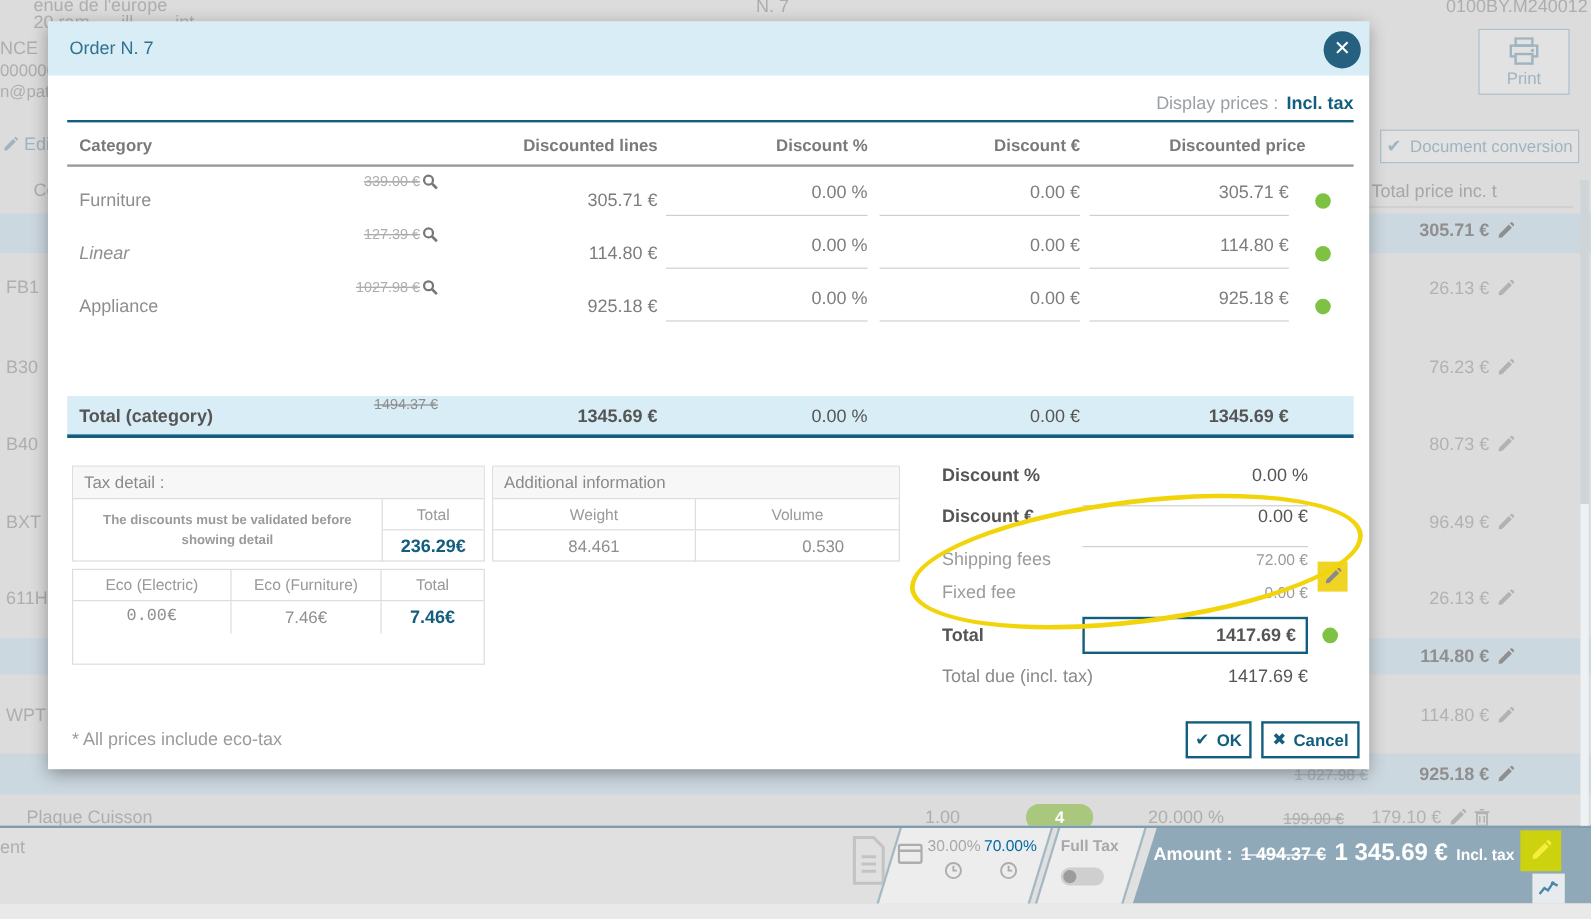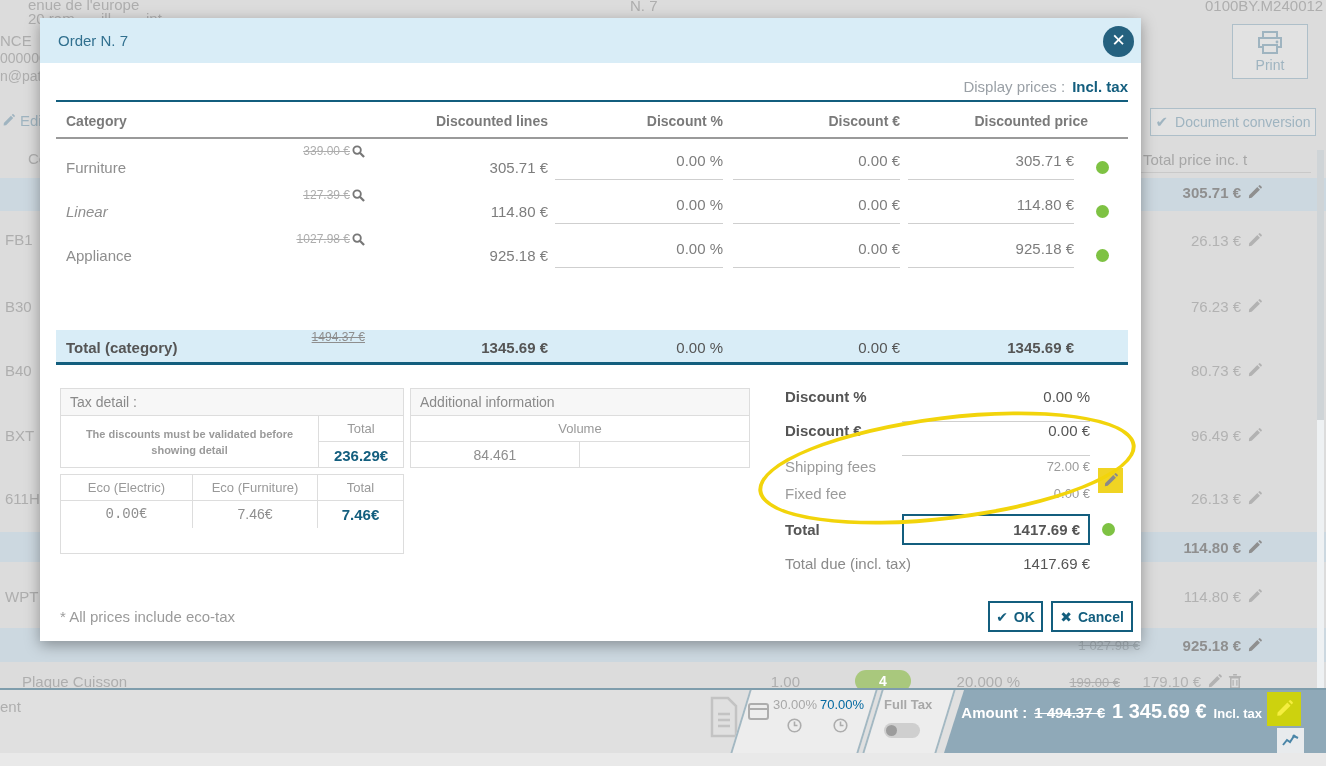--- a/index.html
+++ b/index.html
@@ -289,21 +289,21 @@
       </svg>
     </div>
   <div class="abs val" style="left:358px;top:229px;width:150px;">925.18 €</div>
   <div class="abs val inputline" style="left:515px;top:222px;width:168px;padding-bottom:10px;">0.00 %</div>
   <div class="abs val inputline" style="left:693px;top:222px;width:167px;padding-bottom:10px;">0.00 €</div>
   <div class="abs val inputline" style="left:868px;top:222px;width:166px;padding-bottom:10px;">925.18 €</div>
   <div class="abs dot" style="left:1056px;top:231px;"></div>
 
   <div class="abs totalrow" style="left:16px;top:312px;width:1072px;height:35px;"></div>
   <div class="abs sumlabel" style="left:26px;top:321px;z-index:2;">Total (category)</div>
-  <div class="abs" style="left:175px;top:312px;width:150px;text-align:right;color:#8e8e8e;font-size:12px;z-index:2;text-decoration:underline;"><span class="strike">1494.37 €</span></div>
+  <div class="abs" style="left:175px;top:312px;width:150px;text-align:right;color:#8e8e8e;font-size:12px;z-index:2;"><span class="strike">1494.37 €</span></div>
   <div class="abs val b" style="left:358px;top:321px;width:150px;z-index:2;color:#555;">1345.69 €</div>
   <div class="abs val" style="left:515px;top:321px;width:168px;z-index:2;color:#555;">0.00 %</div>
   <div class="abs val" style="left:693px;top:321px;width:167px;z-index:2;color:#555;">0.00 €</div>
   <div class="abs val b" style="left:868px;top:321px;width:166px;z-index:2;color:#555;">1345.69 €</div>
 
   <div class="abs panel" style="left:20px;top:370px;width:344px;height:80px;">
     <div class="panelhead">Tax detail :</div>
     <div style="display:flex;height:52px;">
       <div style="width:258px;border-right:1px solid #ddd;display:flex;align-items:center;justify-content:center;padding:2px 10px;text-align:center;color:#9a9a9a;font-size:11px;font-weight:bold;line-height:1.5;">The discounts must be validated before showing detail</div>
       <div style="flex:1;display:flex;flex-direction:column;">
@@ -322,24 +322,26 @@
     <div style="display:flex;">
       <div class="cellval" style="width:132px;border-right:1px solid #ddd;font-family:Liberation Mono, monospace;">0.00€</div>
       <div class="cellval" style="width:125px;border-right:1px solid #ddd;">7.46€</div>
       <div class="cellval blueval" style="flex:1;font-size:15px;">7.46€</div>
     </div>
   </div>
 
   <div class="abs panel" style="left:370px;top:370px;width:340px;height:80px;">
     <div class="panelhead">Additional information</div>
     <div style="display:flex;border-bottom:1px solid #ddd;">
+      <div class="cellhead" style="width:169px;border-bottom:none;border-right:1px solid #ddd;">Weight</div>
       <div class="cellhead" style="flex:1;border-bottom:none;">Volume</div>
     </div>
     <div style="display:flex;gap:43px;">
       <div class="cellval" style="width:169px;border-right:1px solid #ddd;">84.461</div>
+      <div class="cellval" style="flex:1;">0.530</div>
     </div>
   </div>
 
   <div class="abs sumlabel" style="left:745px;top:370px;">Discount %</div>
   <div class="abs sumval inputline" style="left:862px;top:370px;width:188px;padding-bottom:16px;">0.00 %</div>
   <div class="abs sumlabel" style="left:745px;top:404px;">Discount €</div>
   <div class="abs sumval inputline" style="left:862px;top:404px;width:188px;padding-bottom:16px;">0.00 €</div>
   <div class="abs sumlabel2" style="left:745px;top:440px;">Shipping fees</div>
   <div class="abs sumval2" style="left:862px;top:441px;width:188px;">72.00 €</div>
   <div class="abs sumlabel2" style="left:745px;top:467px;">Fixed fee</div>

